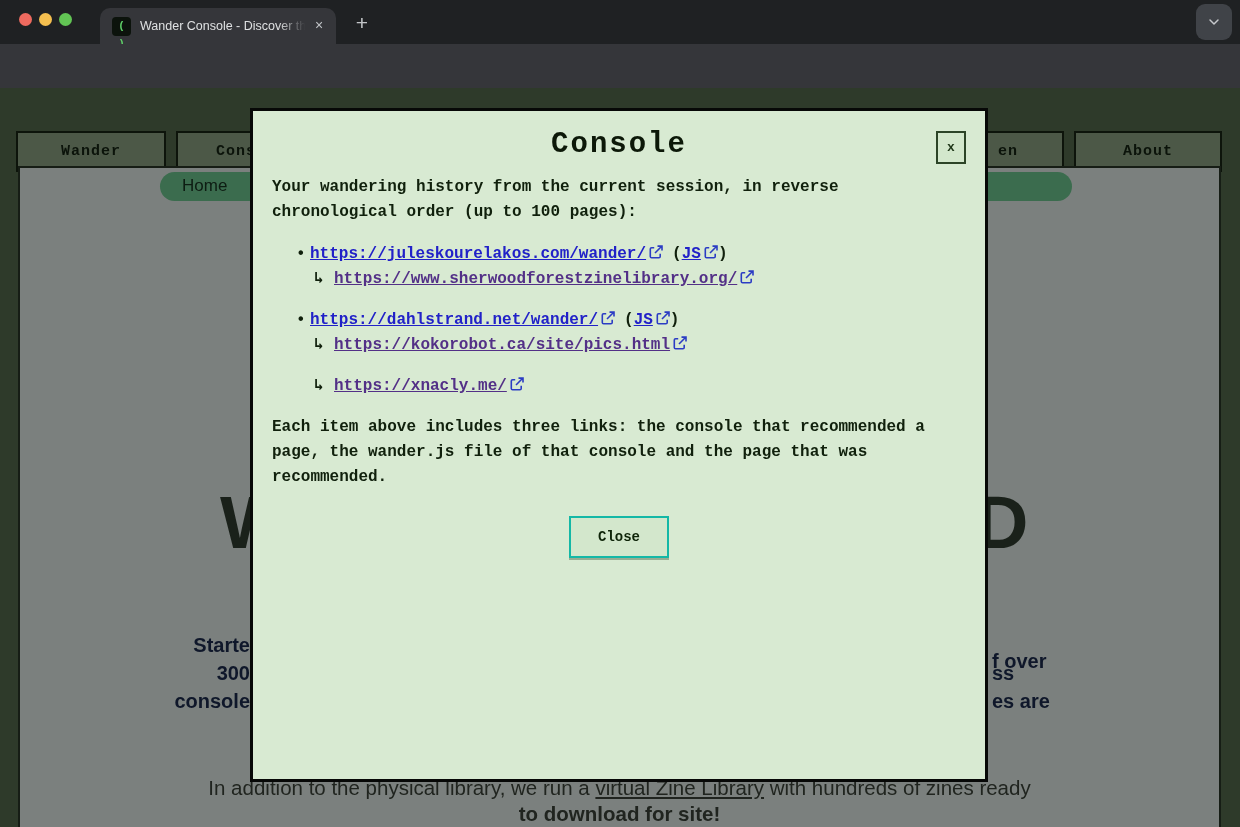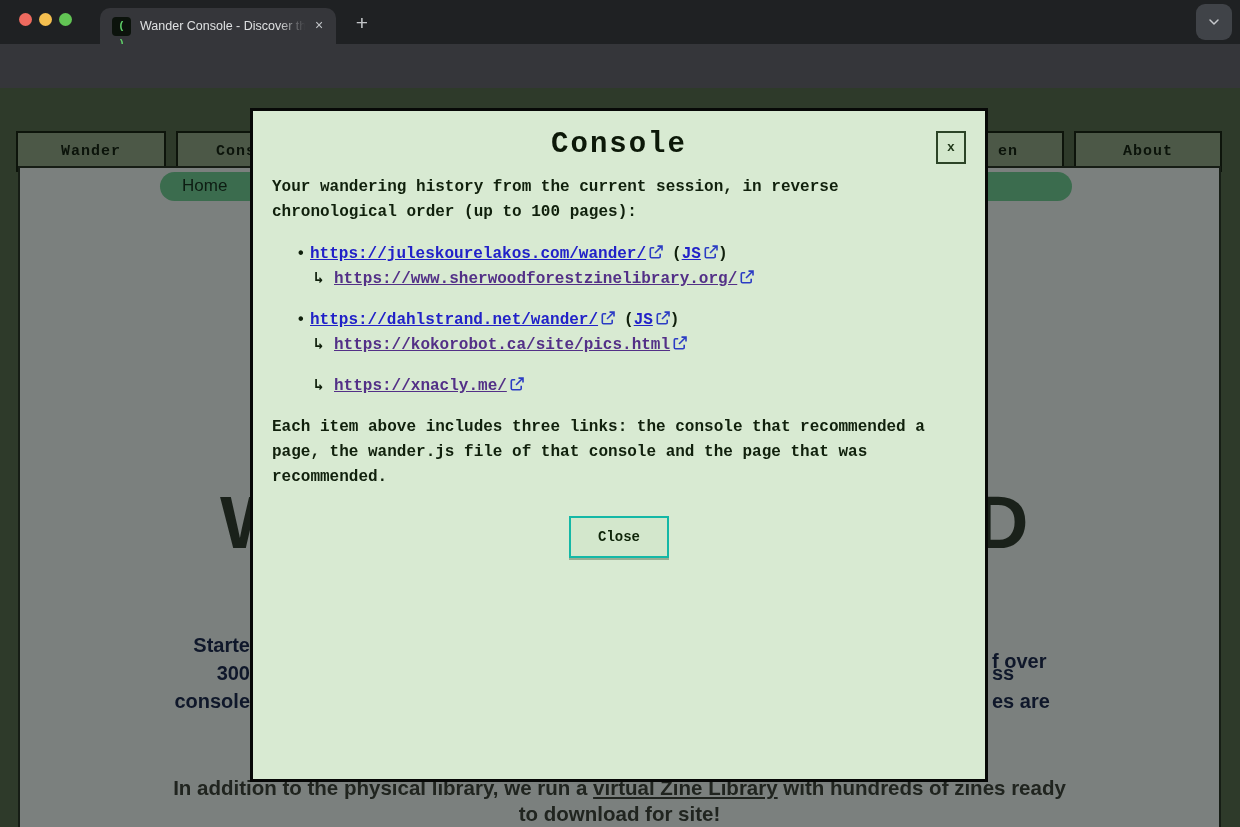--- a/index.html
+++ b/index.html
@@ -53,21 +53,21 @@
   .sitenav { position:absolute; left:140px; top:4px; width:912px; height:29px; background:#3b6c4e;
              border-radius:15px; }
   .homelnk { position:absolute; left:22px; top:4px; color:#0d1c12; font-size:17px; }
   .bigletter { position:absolute; top:318px; font-size:74px; font-weight:700; color:#1a211a;
                line-height:1; }
   .frag { position:absolute; font-size:20px; font-weight:600; color:#0f172a; line-height:28px;
           white-space:nowrap; }
   .fragL { text-align:right; right:969px; }
   .fragR { left:972px; }
   .bottomline { position:absolute; left:0; top:608px; width:1199px; text-align:center;
-                font-size:20.5px; font-weight:700; color:#20241f; }
+                font-size:20.5px; font-weight:400; color:#20241f; }
   .bottomline2 { position:absolute; left:0; top:634px; width:1199px; text-align:center;
                  font-size:20.5px; font-weight:600; color:#20241f; }
   .zinelink { text-decoration:underline; color:#20241f; }
 
   
   .modal { position:absolute; left:250px; top:108px; width:738px; height:674px; background:#d8ead2;
            border:3px solid #070807; z-index:10; font-family:"Liberation Mono", monospace;
            color:#10200c; }
   .mtitle { margin-top:17px; text-align:center; font-size:29px; font-weight:bold;
             letter-spacing:2px; color:#0c1808; }

